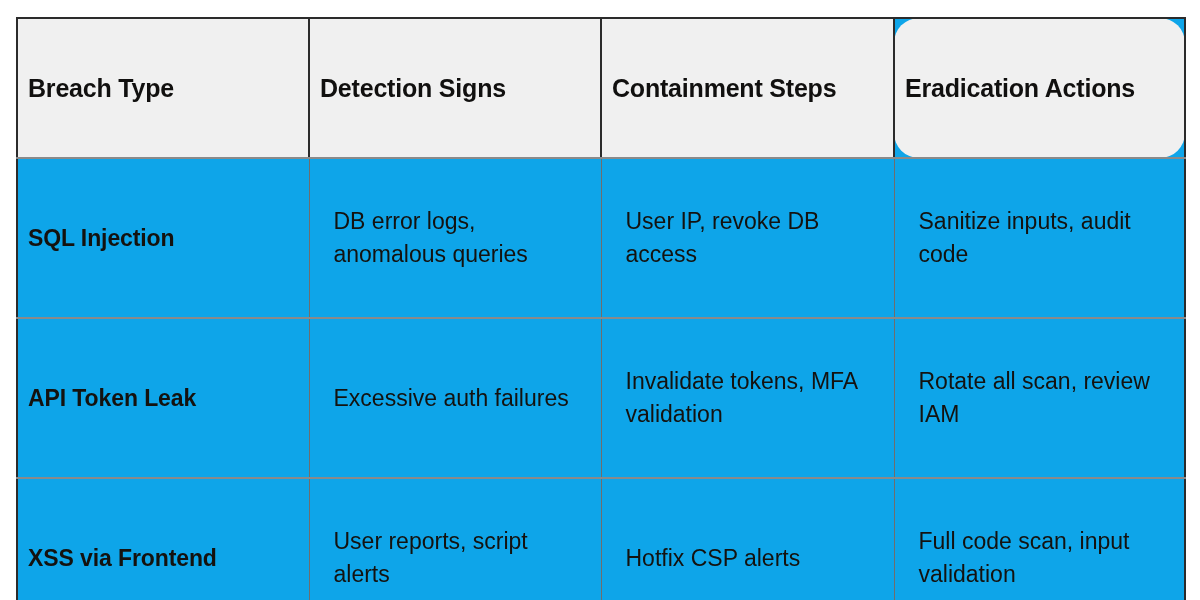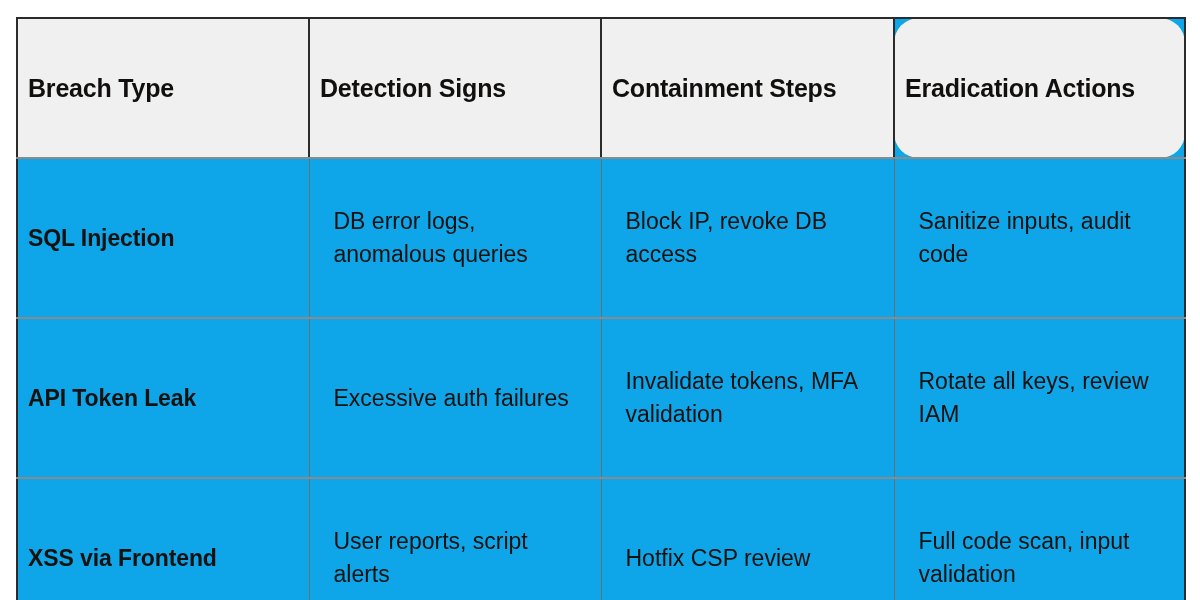--- a/index.html
+++ b/index.html
@@ -116,49 +116,49 @@
     </thead>
     <tbody>
       <tr>
         <td class="col-first">
           <span class="cell-text">SQL Injection</span>
         </td>
         <td>
           <span class="cell-text">DB error logs, anomalous queries</span>
         </td>
         <td>
-          <span class="cell-text">Block IP, revoke DB access</span>
+          <span class="cell-text">User IP, revoke DB access</span>
         </td>
         <td>
           <span class="cell-text">Sanitize inputs, audit code</span>
         </td>
       </tr>
       <tr>
         <td class="col-first">
           <span class="cell-text">API Token Leak</span>
         </td>
         <td>
           <span class="cell-text">Excessive auth failures</span>
         </td>
         <td>
           <span class="cell-text">Invalidate tokens, MFA validation</span>
         </td>
         <td>
-          <span class="cell-text">Rotate all keys, review IAM</span>
+          <span class="cell-text">Rotate all scan, review IAM</span>
         </td>
       </tr>
       <tr>
         <td class="col-first">
           <span class="cell-text">XSS via Frontend</span>
         </td>
         <td>
           <span class="cell-text">User reports, script alerts</span>
         </td>
         <td>
-          <span class="cell-text">Hotfix CSP review</span>
+          <span class="cell-text">Hotfix CSP alerts</span>
         </td>
         <td>
           <span class="cell-text">Full code scan, input validation</span>
         </td>
       </tr>
     </tbody>
   </table>
 </div>
 
 </body></html>

